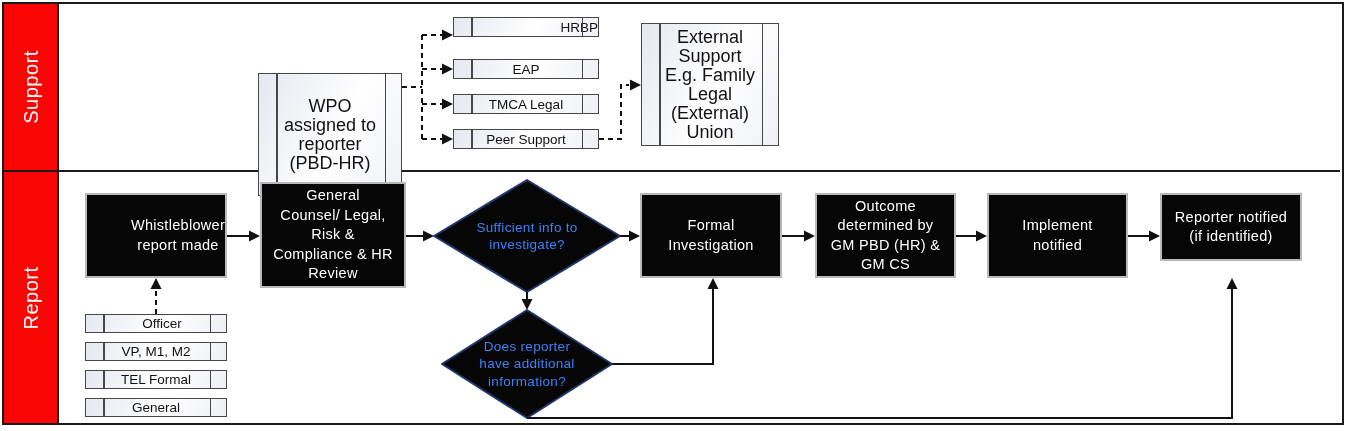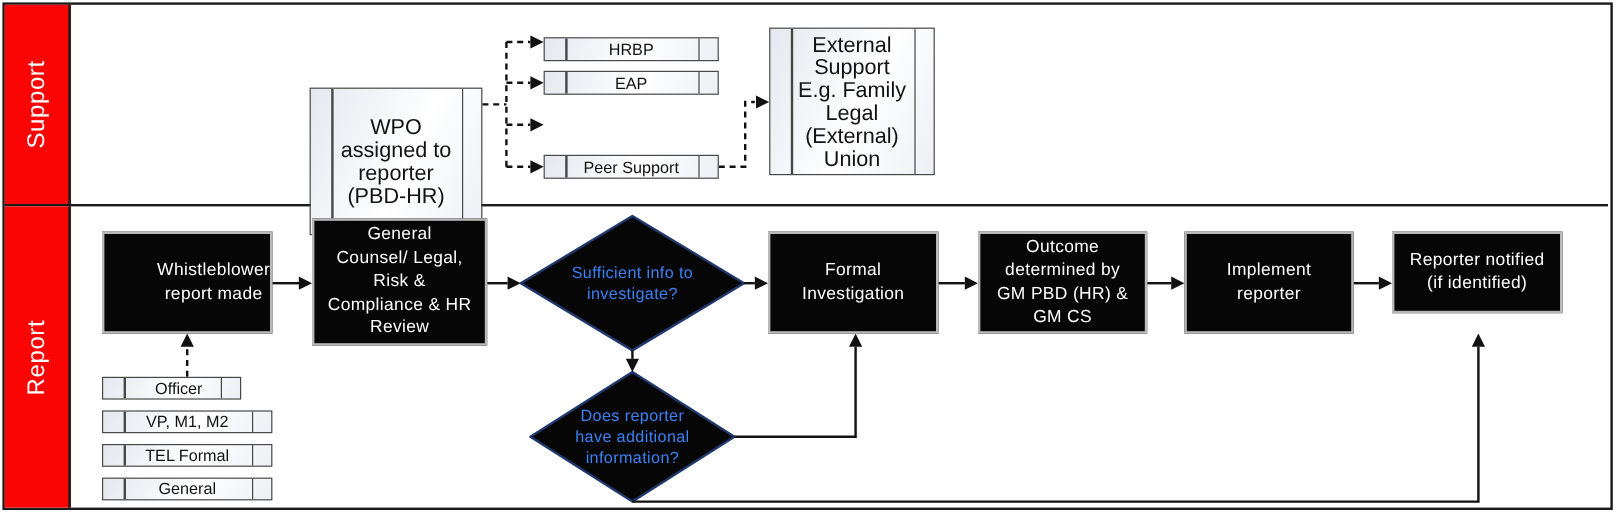--- a/index.html
+++ b/index.html
@@ -138,29 +138,34 @@
 
   <div class="node pp" style="left:258px;top:25px;width:144px;height:123px;margin-top:48px;">
     <i class="edge l"></i>
     <i class="edge r"></i>
     <span class="txt">WPO
 assigned to
 reporter
 (PBD-HR)</span>
   </div>
 
-  <div class="node pp small" style="left:453px;top:31px;width:146px;height:20px;">
+  <div class="node pp small" style="left:453px;top:17px;width:146px;height:20px;justify-content:flex-end;">
     <i class="edge l"></i>
     <i class="edge r"></i>
     <span class="txt">HRBP</span>
   </div>
   <div class="node pp small" style="left:453px;top:59px;width:146px;height:20px;">
     <i class="edge l"></i>
     <i class="edge r"></i>
     <span class="txt">EAP</span>
+  </div>
+  <div class="node pp small" style="left:453px;top:94px;width:146px;height:20px;">
+    <i class="edge l"></i>
+    <i class="edge r"></i>
+    <span class="txt">TMCA Legal</span>
   </div>
   <div class="node pp small" style="left:453px;top:129px;width:146px;height:20px;">
     <i class="edge l"></i>
     <i class="edge r"></i>
     <span class="txt">Peer Support</span>
   </div>
 
   <div class="node pp" style="left:641px;top:23px;width:138px;height:123px;">
     <i class="edge l"></i>
     <i class="edge r"></i>
@@ -192,33 +197,33 @@
 Investigation</span>
   </div>
   <div class="node black" style="left:815px;top:193px;width:141px;height:85px;text-align:center;">
     <span class="txt">Outcome
 determined by
 GM PBD (HR) &amp;
 GM CS</span>
   </div>
   <div class="node black" style="left:987px;top:193px;width:141px;height:85px;">
     <span class="txt">Implement
-reporter</span>
+notified</span>
   </div>
   <div class="node black" style="left:1160px;top:193px;width:142px;height:68px;">
     <span class="txt">Reporter notified
 (if identified)</span>
   </div>
   <div class="node dmnd" style="left:442px;top:310px;width:170px;height:108px;">
     <span class="txt">Does reporter
 have additional
 information?</span>
   </div>
 
-  <div class="node pp small" style="left:85px;top:314px;width:116px;height:19px;padding-left:12px;">
+  <div class="node pp small" style="left:85px;top:314px;width:142px;height:19px;padding-left:12px;">
     <i class="edge l"></i>
     <i class="edge r"></i>
     <span class="txt">Officer</span>
   </div>
   <div class="node pp small" style="left:85px;top:342px;width:142px;height:19px;">
     <i class="edge l"></i>
     <i class="edge r"></i>
     <span class="txt">VP, M1, M2</span>
   </div>
   <div class="node pp small" style="left:85px;top:370px;width:142px;height:19px;">

